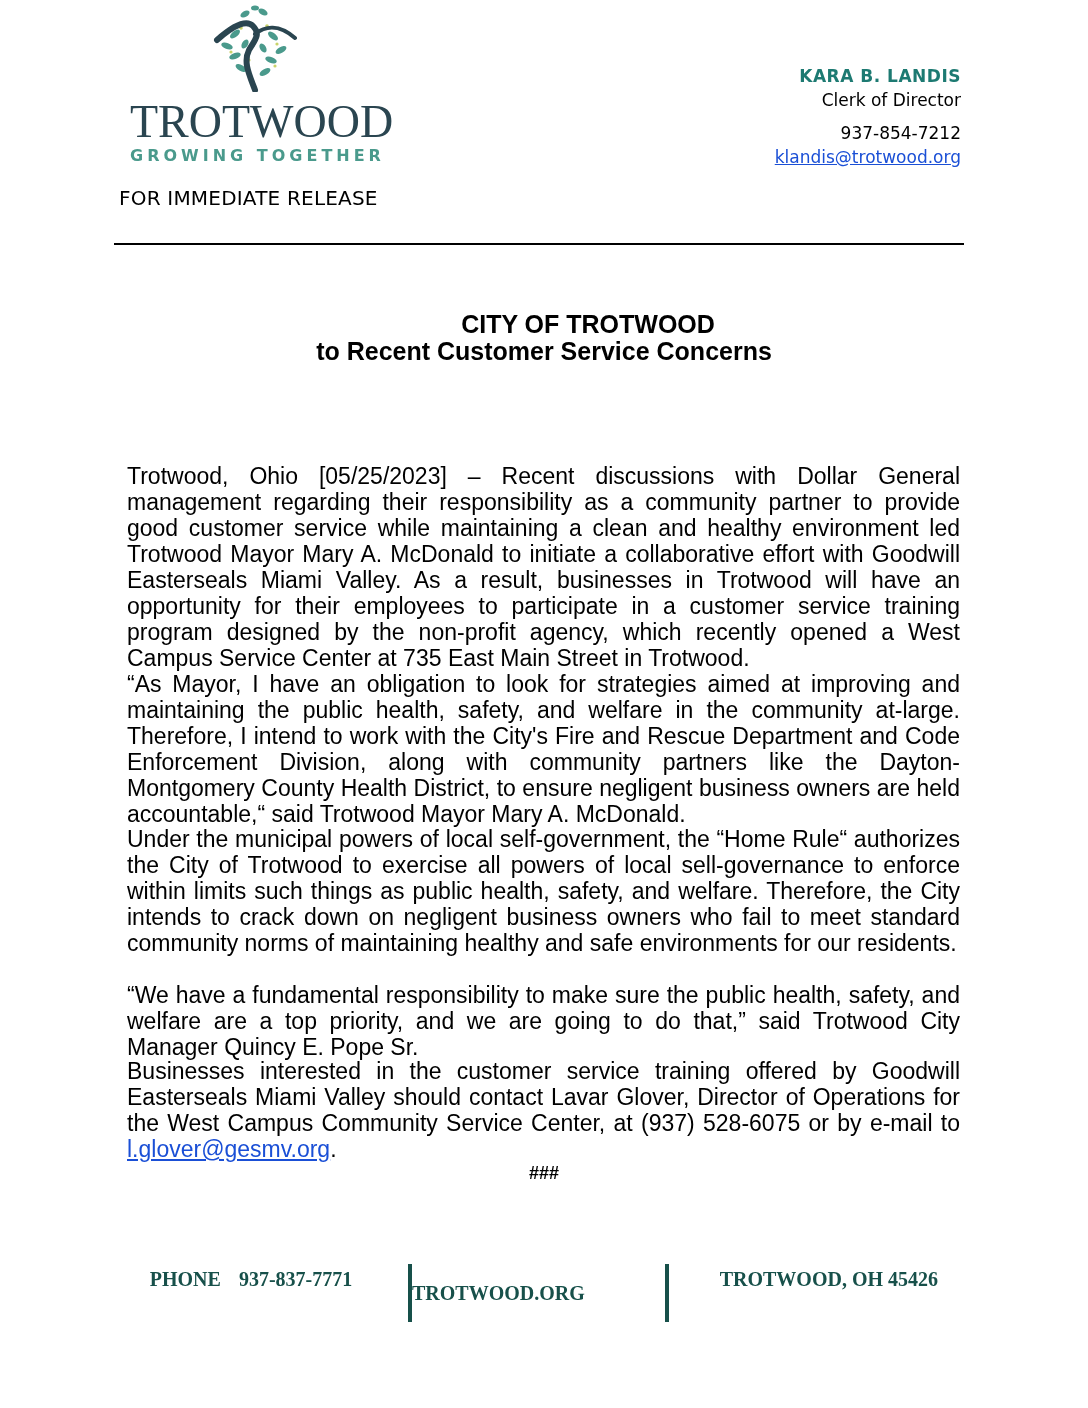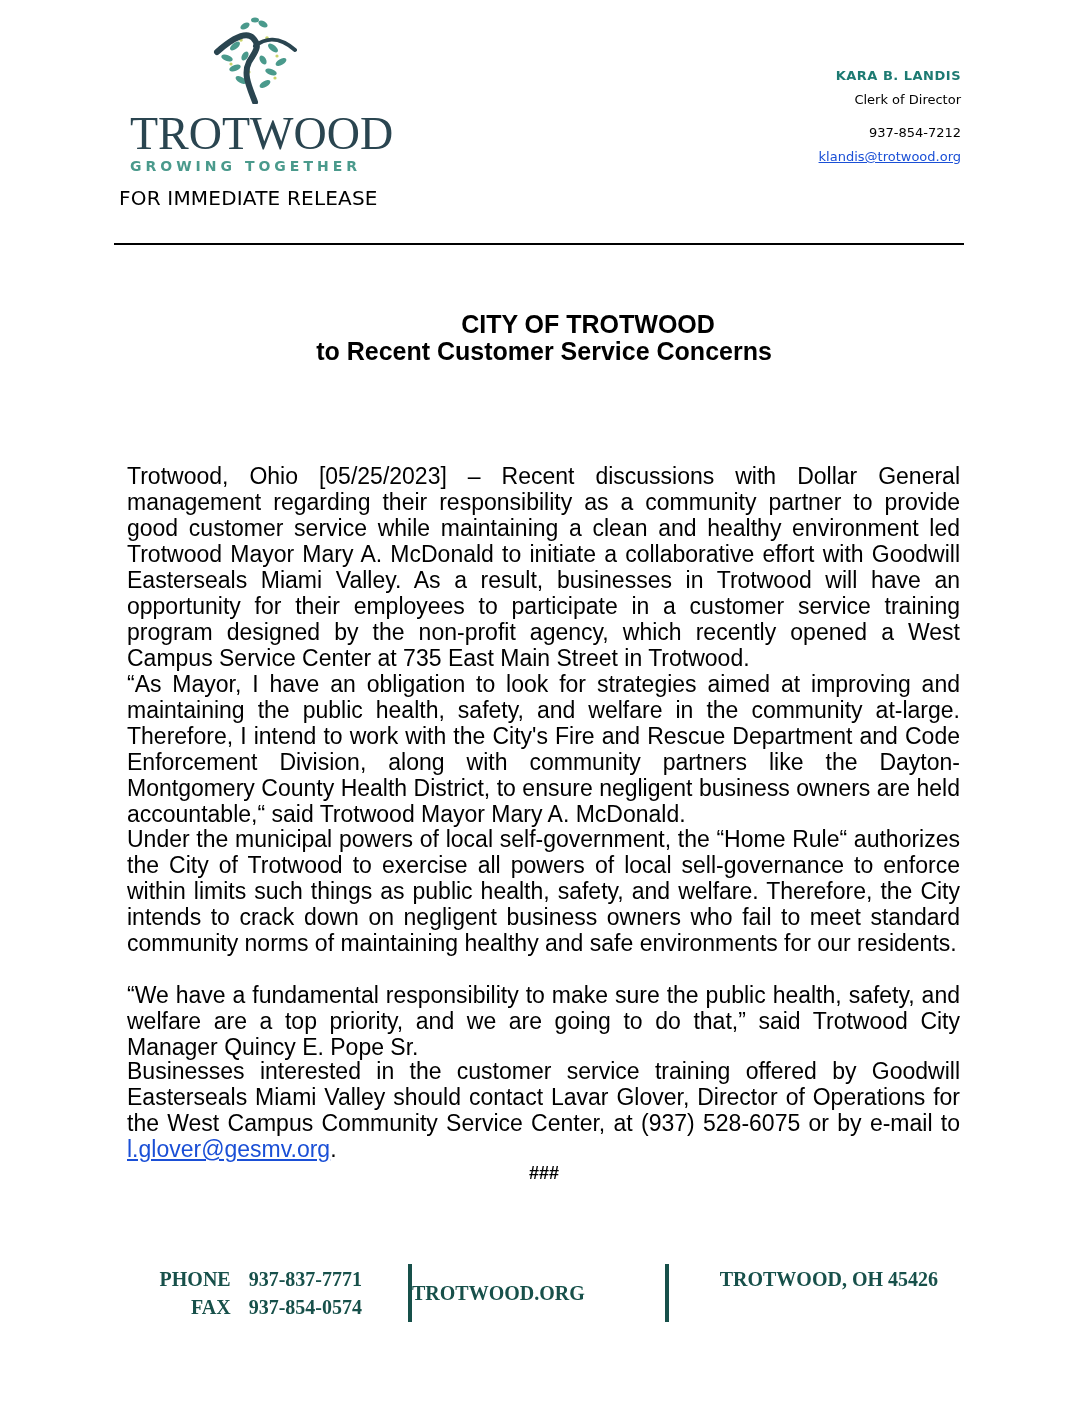--- a/index.html
+++ b/index.html
@@ -1,23 +1,23 @@
 <!DOCTYPE html>
 <html><head>
   <meta charset="utf-8">
   <style>
     html, body { margin: 0; padding: 0; background: #ffffff; }
     body { width: 1088px; height: 1408px; position: relative; overflow: hidden; font-family: "Liberation Sans", sans-serif; color: #000; }
 
-    .logo { position: absolute; left: 130px; top: 16px; width: 255px; height: 160px; }
+    .logo { position: absolute; left: 130px; top: 4px; width: 255px; height: 160px; }
     .logo svg { position: absolute; left: 75px; top: 0; width: 100px; height: 88px; }
     .logo-word { position: absolute; left: 0; top: 92px; width: 255px; text-align: center; font-family: "Liberation Serif", serif; font-size: 46px; letter-spacing: 0px; color: #2a4550; line-height: 52px; }
-    .logo-tag { position: absolute; left: 0; top: 142px; width: 255px; text-align: left; font-family: "DejaVu Sans", sans-serif; font-weight: bold; font-size: 14px; letter-spacing: 4px; color: #4a9a8c; }
+    .logo-tag { position: absolute; left: 0; top: 142px; width: 255px; text-align: center; font-family: "DejaVu Sans", sans-serif; font-weight: bold; font-size: 16px; letter-spacing: 4px; color: #4a9a8c; }
 
-    .contact { position: absolute; right: 127px; top: 64px; text-align: right; font-family: "DejaVu Sans", sans-serif; font-size: 13px; line-height: 24px; }
+    .contact { position: absolute; right: 127px; top: 64px; text-align: right; font-family: "DejaVu Sans", sans-serif; font-size: 17px; line-height: 24px; }
     .contact .name { color: #1d7a72; font-weight: bold; letter-spacing: 0.5px; }
     .contact .role { color: #000; }
     .contact .phone { margin-top: 9px; color: #000; }
     .contact .email { color: #1a4fd6; text-decoration: underline; cursor: pointer; }
 
     .release { position: absolute; left: 119px; top: 186px; font-family: "DejaVu Sans", sans-serif; font-size: 20px; letter-spacing: 0.2px; }
     .rule { position: absolute; left: 114px; top: 243px; width: 850px; height: 2px; background: #000; }
 
     .headline { position: absolute; left: 0; width: 1088px; text-align: center; font-weight: bold; font-size: 25px; line-height: 31px; }
     .h-city { top: 309px; padding-left: 44px; }
@@ -28,21 +28,21 @@
     .p2 { top: 671px; }
     .p3 { top: 826px; }
     .p4 { top: 982px; }
     .p5 { top: 1058px; }
     .body-text a { color: #1a4fd6; text-decoration: underline; }
 
     .end-mark { position: absolute; left: 0; width: 1088px; top: 1163px; text-align: center; font-weight: bold; font-size: 18px; }
 
     .footer { position: absolute; top: 1265px; font-family: "Liberation Serif", serif; font-weight: bold; color: #17504a; font-size: 20px; line-height: 28px; }
     .f-left { left: 140px; width: 222px; }
-    .f-left .row { display: flex; justify-content: flex-end; }
+    .f-left .row { display: flex; justify-content: center; }
     .f-left .lbl { margin-right: 18px; }
     .f-mid { left: 412px; width: 255px; top: 1279px; text-align: left; }
     .f-right { left: 680px; width: 258px; text-align: right; }
     .vbar { position: absolute; top: 1264px; width: 4px; height: 58px; background: #17504a; }
     .vbar1 { left: 408px; }
     .vbar2 { left: 665px; }
   </style>
 </head>
 <body>
 
@@ -100,23 +100,19 @@
 <div class="body-text p4">“We have a fundamental responsibility to make sure the public health, safety, and welfare are a top priority, and we are going to do that,” said Trotwood City Manager Quincy E. Pope Sr.</div>
 <div class="body-text p5"><span>Businesses interested in the customer service training offered by Goodwill Easterseals Miami Valley should contact Lavar Glover, Director of Operations for the West Campus Community Service Center, at (937) 528-6075 or by e-mail to </span><a>l.glover@gesmv.org</a><span>.</span></div>
 
 <div class="end-mark">###</div>
 
 <div class="footer f-left">
   <div class="row">
     <span class="lbl">PHONE</span>
     <span>937-837-7771</span>
   </div>
-  <div class="row">
-    <span class="lbl">FAX</span>
-    <span>937-854-0574</span>
-  </div>
 </div>
 <div class="vbar vbar1"></div>
 <div class="footer f-mid">TROTWOOD.ORG</div>
 <div class="vbar vbar2"></div>
 <div class="footer f-right">
   <div>TROTWOOD, OH 45426</div>
 </div>
 
 </body></html>

